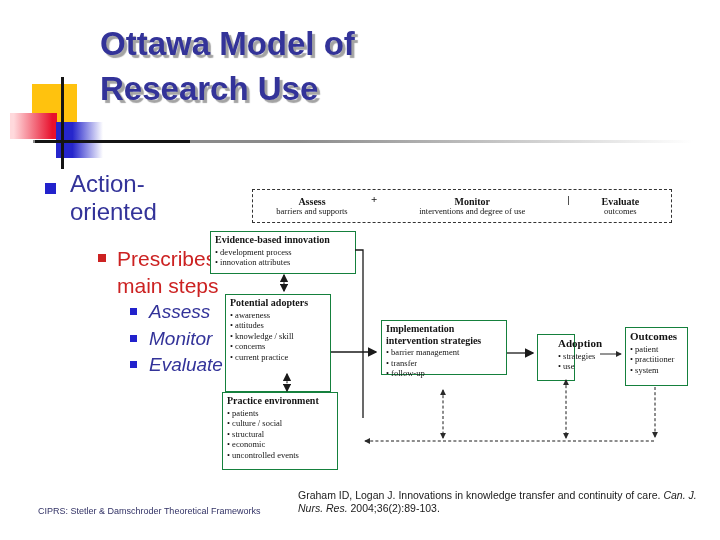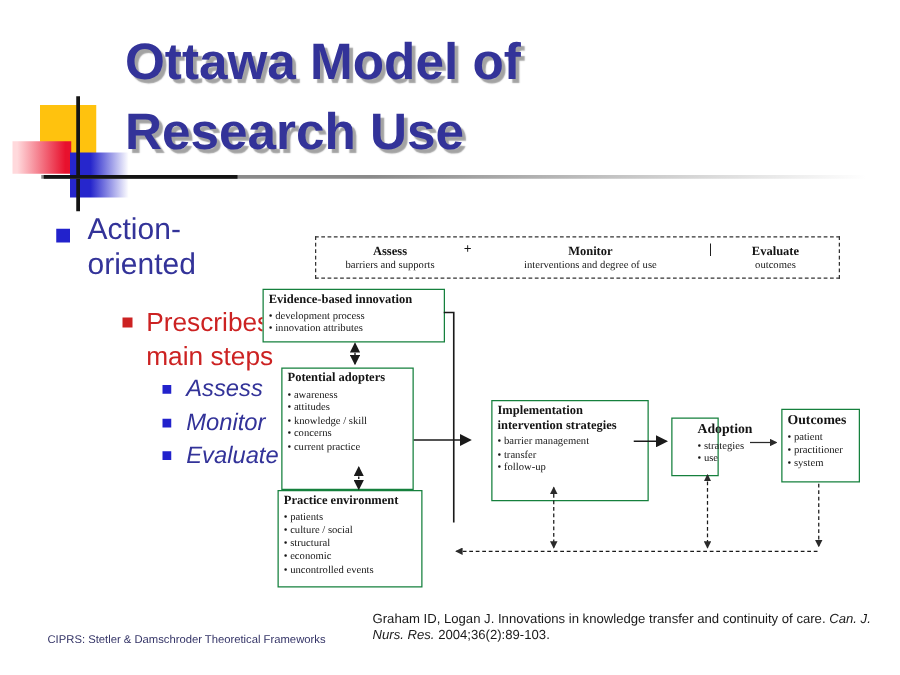--- a/index.html
+++ b/index.html
@@ -16,21 +16,21 @@
   .dec-blue { position:absolute; left:56px; top:122px; width:47px; height:36px;
     background:linear-gradient(to right, #2626cc 35%, #ffffff 100%); }
   .dec-vline { position:absolute; left:61px; top:77px; width:3px; height:92px; background:#141414; }
   .dec-hline-gray { position:absolute; left:33px; top:140px; width:660px; height:3px;
     background:linear-gradient(to right, #8a8a8a 40%, #ffffff 100%); }
   .dec-hline-black { position:absolute; left:35px; top:140px; width:155px; height:3px; background:#141414; }
 
   
   .title {
     position:absolute; left:100px; top:22px; width:560px;
-    font-size:41px; font-weight:bold; color:#333399; line-height:1.36;
+    font-size:33px; font-weight:bold; color:#333399; line-height:1.36;
     white-space:pre-line; text-shadow:3px 3px 1px #a3a3a3;
   }
 
   
   .brow { position:absolute; display:flex; }
   .sq { flex:0 0 auto; }
   .sq-l1 { width:11px; height:11px; background:#2222cc; margin:13px 14px 0 0; }
   .sq-l2 { width:8px; height:8px; background:#cc2222; margin:8px 11px 0 0; }
   .sq-l3 { width:7px; height:7px; background:#2222cc; margin:7px 12px 0 0; }
   .l1-text { width:160px; font-size:24px; color:#333399; line-height:1.17; }
@@ -146,21 +146,21 @@
 
   <div class="dbox" style="left:222px; top:392px; width:116px; height:78px;">
     <div class="t">Practice environment</div>
     <div class="itm">patients</div>
     <div class="itm">culture / social</div>
     <div class="itm">structural</div>
     <div class="itm">economic</div>
     <div class="itm">uncontrolled events</div>
   </div>
 
-  <div class="dbox" style="left:393px; top:320px; width:126px; height:81px;">
+  <div class="dbox" style="left:381px; top:320px; width:126px; height:55px;">
     <div class="t">Implementation intervention strategies</div>
     <div class="itm">barrier management</div>
     <div class="itm">transfer</div>
     <div class="itm">follow-up</div>
   </div>
 
   <div class="dbox" style="left:537px; top:334px; width:38px; height:47px;padding-left:20px;">
     <div class="t big-t">Adoption</div>
     <div class="itm">strategies</div>
     <div class="itm">use</div>

